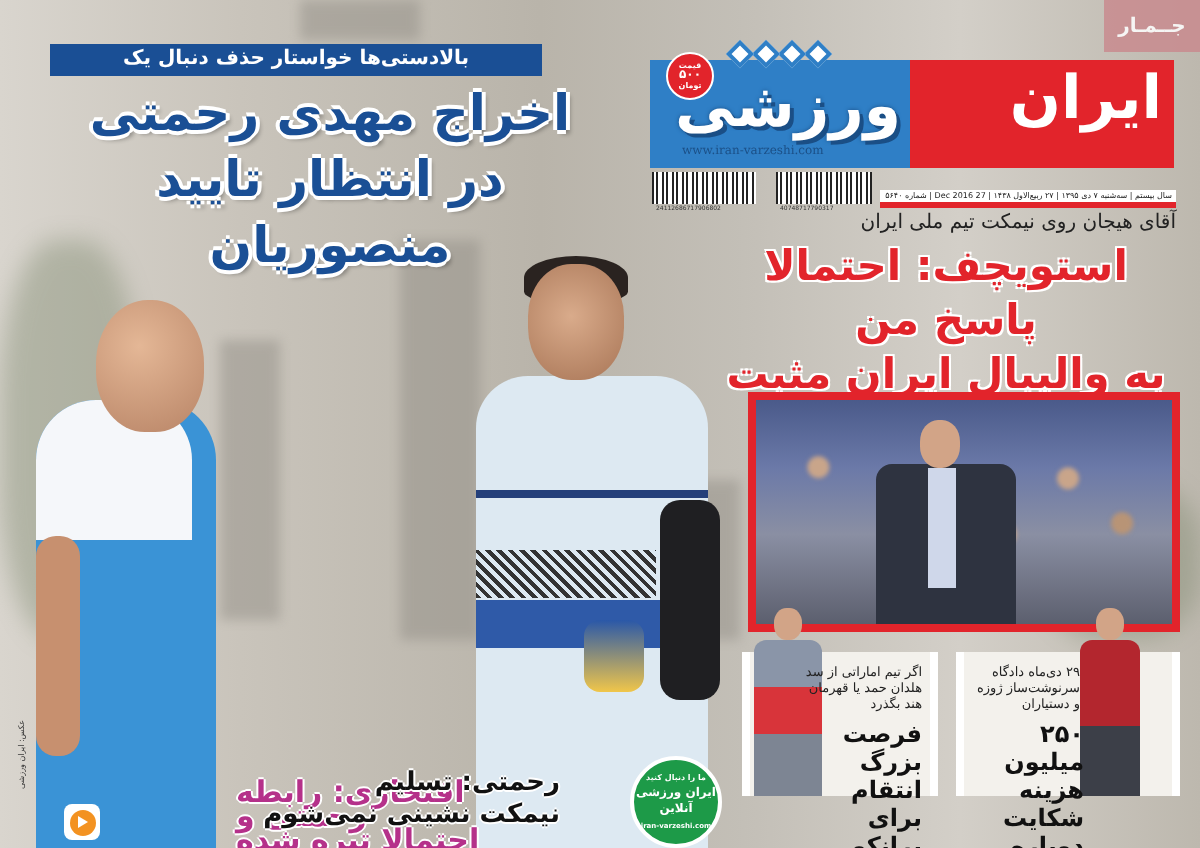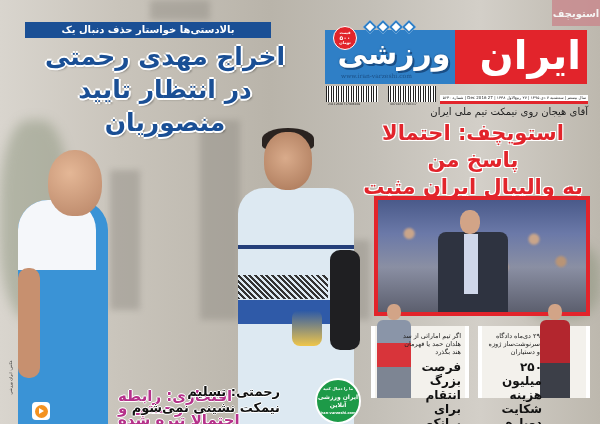--- a/index.html
+++ b/index.html
@@ -19,21 +19,21 @@
     color: #fff; font-size: 10px; font-weight: bold; display: flex; align-items: center; justify-content: center; opacity: .85; }
 
   
   .masthead { position: absolute; left: 325px; top: 26px; width: 262px; height: 58px; }
   .mast-blue { position: absolute; left: 0; top: 4px; width: 130px; height: 54px; background: #2f7fc6; }
   .mast-red { position: absolute; right: 0; top: 4px; width: 132px; height: 54px; background: #e2242b; }
   .mast-diamonds { position: absolute; left: 40px; top: -4px; display: flex; gap: 3px; }
   .mast-diamonds span { width: 10px; height: 10px; background: #fff; border: 2px solid #2f7fc6; transform: rotate(45deg); display: inline-block; }
   .mast-varzeshi { position: absolute; left: 8px; top: 10px; width: 122px; font-size: 30px; font-weight: bold;
     color: #fff; text-shadow: 0 0 2px #1b4f86, 2px 2px 0 #1b4f86; text-align: center; letter-spacing: -1px; }
-  .mast-iran { position: absolute; right: 6px; top: 6px; font-size: 40px; font-weight: bold; color: #fff;
+  .mast-iran { position: absolute; right: 6px; top: 6px; font-size: 30px; font-weight: bold; color: #fff;
     letter-spacing: -1px; }
   .mast-url { position: absolute; left: 16px; top: 46px; font-family: "DejaVu Serif", serif; font-size: 6px; color: #1b4f86; direction: ltr; }
   .price-badge { position: absolute; left: 8px; top: 0px; width: 24px; height: 24px; border-radius: 50%;
     background: #e2242b; border: 1.5px solid #fff; color: #fff; font-size: 6px; font-weight: bold;
     display: flex; flex-direction: column; align-items: center; justify-content: center; line-height: 1; }
   .price-badge .small { font-size: 4px; }
 
   .barcode { position: absolute; left: 326px; top: 86px; width: 52px; height: 16px; direction: ltr;
     background: repeating-linear-gradient(90deg, #222 0 1px, #fff 1px 2px, #222 2px 3px, #fff 3px 5px); }
   .barcode2 { left: 388px; width: 48px; }
@@ -112,21 +112,21 @@
 
 <div class="page">
 
   <div class="bldg" style="left:150px;top:0;width:60px;height:20px;"></div>
   <div class="bldg" style="left:200px;top:120px;width:40px;height:200px;"></div>
   <div class="bldg" style="left:110px;top:170px;width:30px;height:140px;"></div>
   <div class="bldg" style="left:340px;top:240px;width:30px;height:80px;"></div>
   <div class="tree" style="left:0;top:120px;width:70px;height:200px;"></div>
   <div class="tree" style="left:520px;top:240px;width:80px;height:80px;"></div>
 
-  <div class="watermark">استویچف</div>
+  <div class="watermark">جــمـار</div>
 
   <div class="masthead">
     <div class="mast-blue"></div>
     <div class="mast-red"></div>
     <div class="mast-diamonds">
         <span></span>
         <span></span>
         <span></span>
         <span></span>
       </div>

